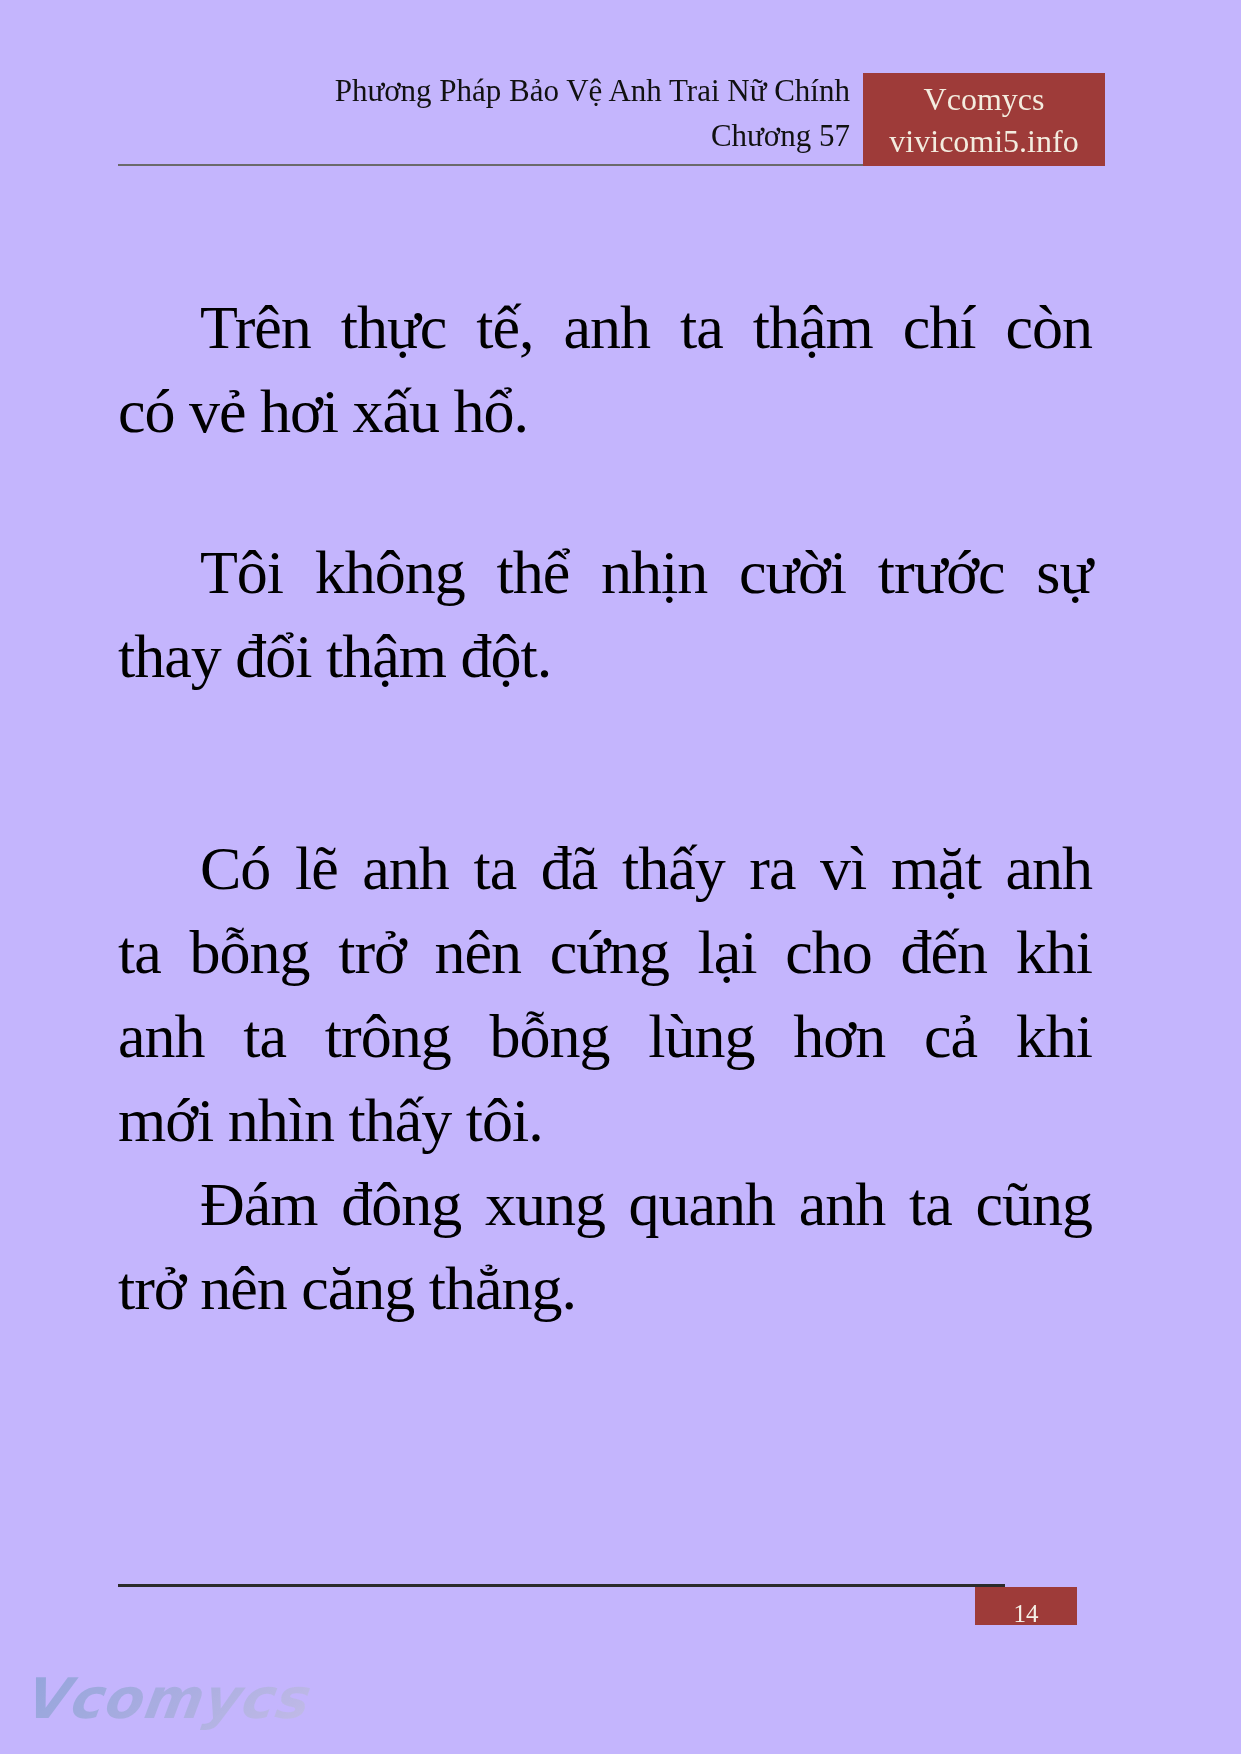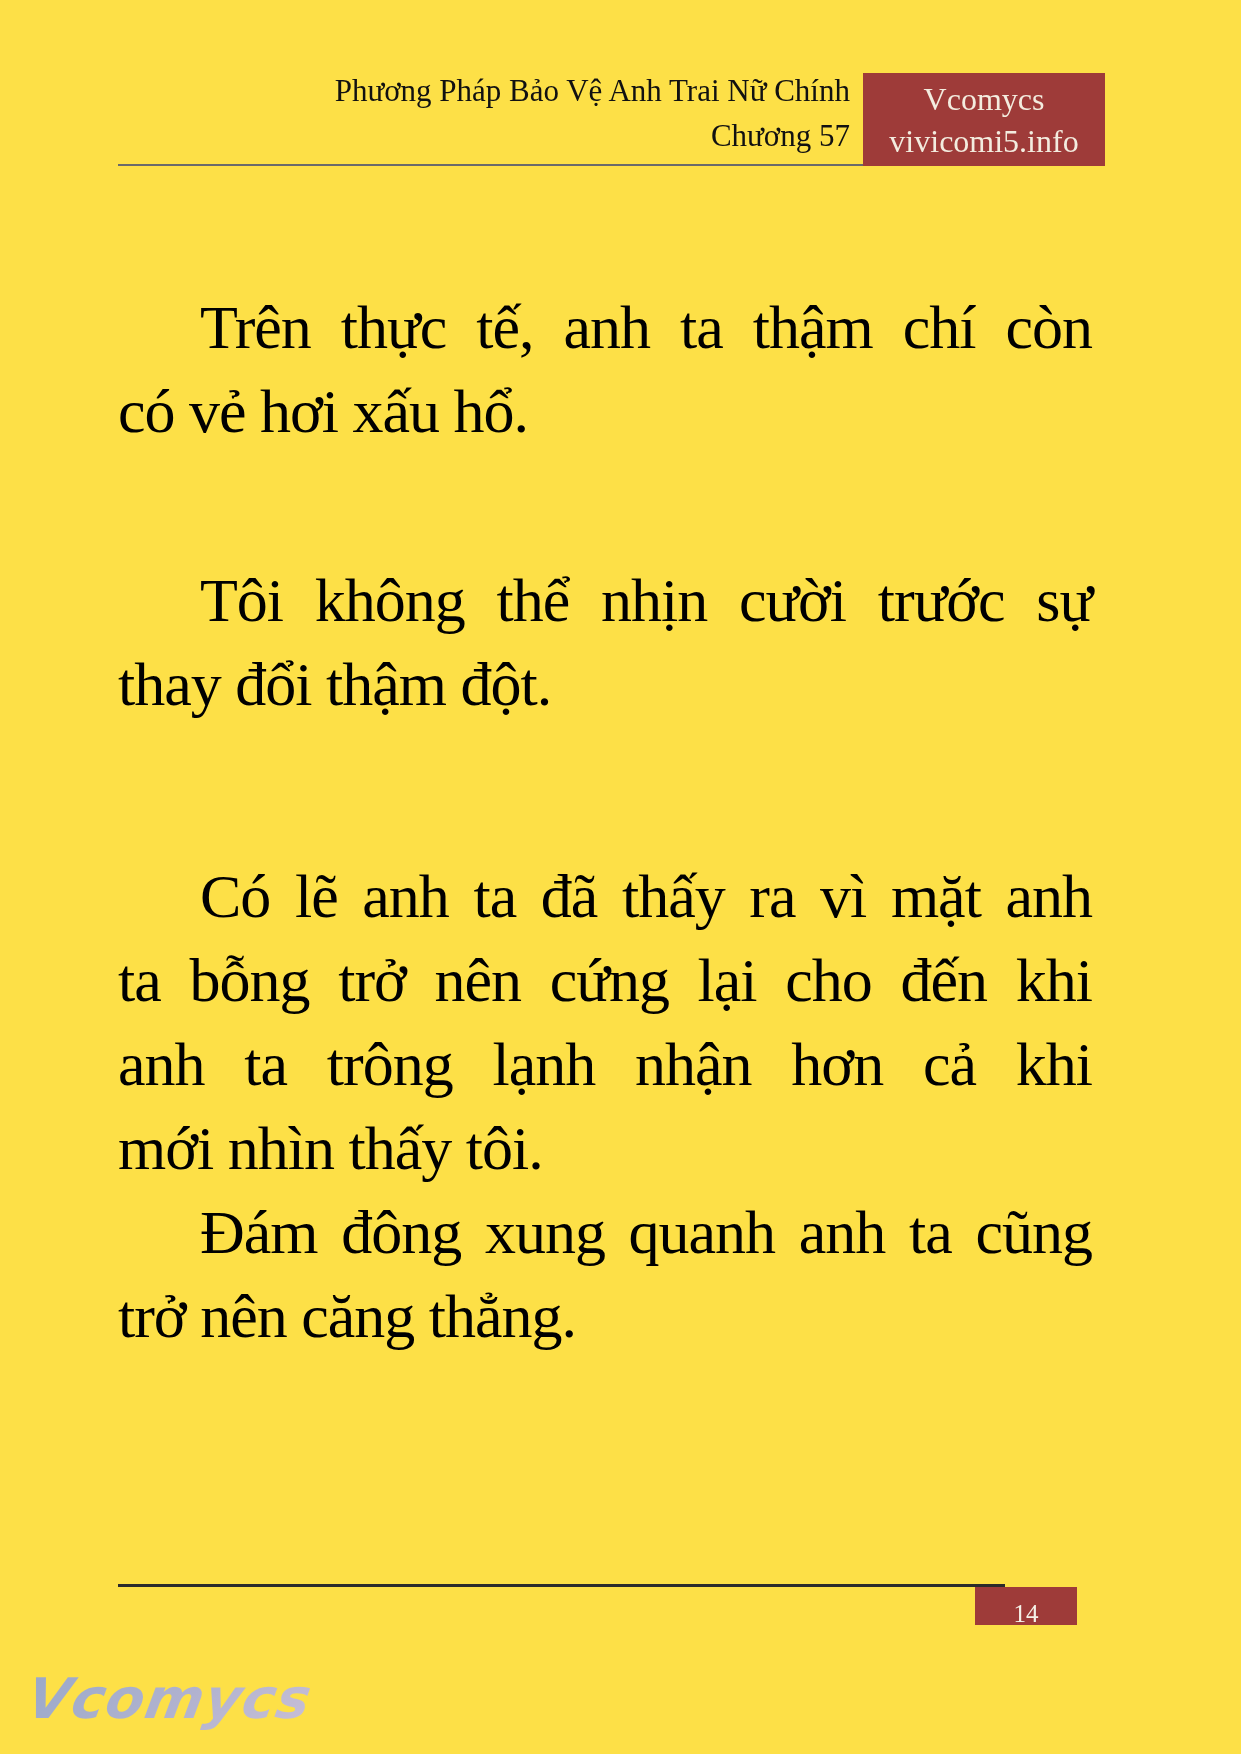--- a/index.html
+++ b/index.html
@@ -5,21 +5,21 @@
   html, body {
     margin: 0;
     padding: 0;
     background: #ffffff;
     font-family: "Liberation Serif", "DejaVu Serif", serif;
   }
   .page {
     position: relative;
     width: 1241px;
     height: 1754px;
-    background: #fde047;
+    background: #c4b5fd;
     overflow: hidden;
   }
 
   
   .header-title-block {
     position: absolute;
     left: 118px;
     top: 68px;
     width: 732px;
     text-align: right;
@@ -56,21 +56,21 @@
     position: absolute;
     left: 118px;
     top: 166px;
     width: 974px;
     color: #000000;
     font-size: 62px;
     letter-spacing: -1px;
   }
   .paragraph { margin: 0; }
   .paragraph.p1 { margin-top: 119px; }
-  .paragraph.p2 { margin-top: 105px; }
+  .paragraph.p2 { margin-top: 77px; }
   .paragraph.p3 { margin-top: 128px; }
   .paragraph.p4 { }
   .line {
     line-height: 84px;
     text-align: justify;
     text-align-last: justify;
   }
   .line.first { padding-left: 82px; }
   .line.last  { text-align-last: left; }
 
@@ -160,21 +160,21 @@
     </div>
 
     <div class="paragraph p2">
       <div class="line first full">Tôi không thể nhịn cười trước sự</div>
       <div class="line last">thay đổi thậm đột.</div>
     </div>
 
     <div class="paragraph p3">
       <div class="line first full">Có lẽ anh ta đã thấy ra vì mặt anh</div>
       <div class="line full">ta bỗng trở nên cứng lại cho đến khi</div>
-      <div class="line full">anh ta trông lạnh nhận hơn cả khi</div>
+      <div class="line full">anh ta trông bỗng lùng hơn cả khi</div>
       <div class="line last">mới nhìn thấy tôi.</div>
     </div>
 
     <div class="paragraph p4">
       <div class="line first full">Đám đông xung quanh anh ta cũng</div>
       <div class="line last">trở nên căng thẳng.</div>
     </div>
 
   </div>
 

